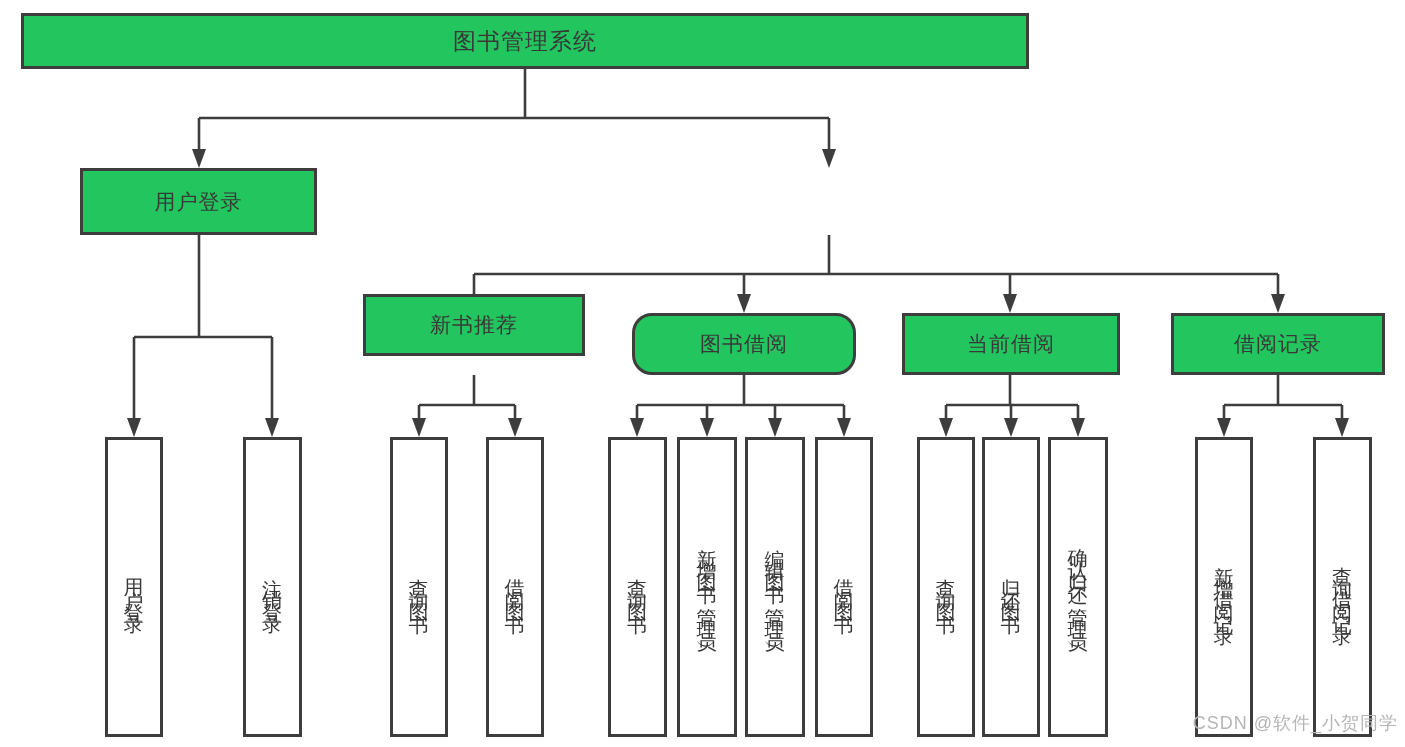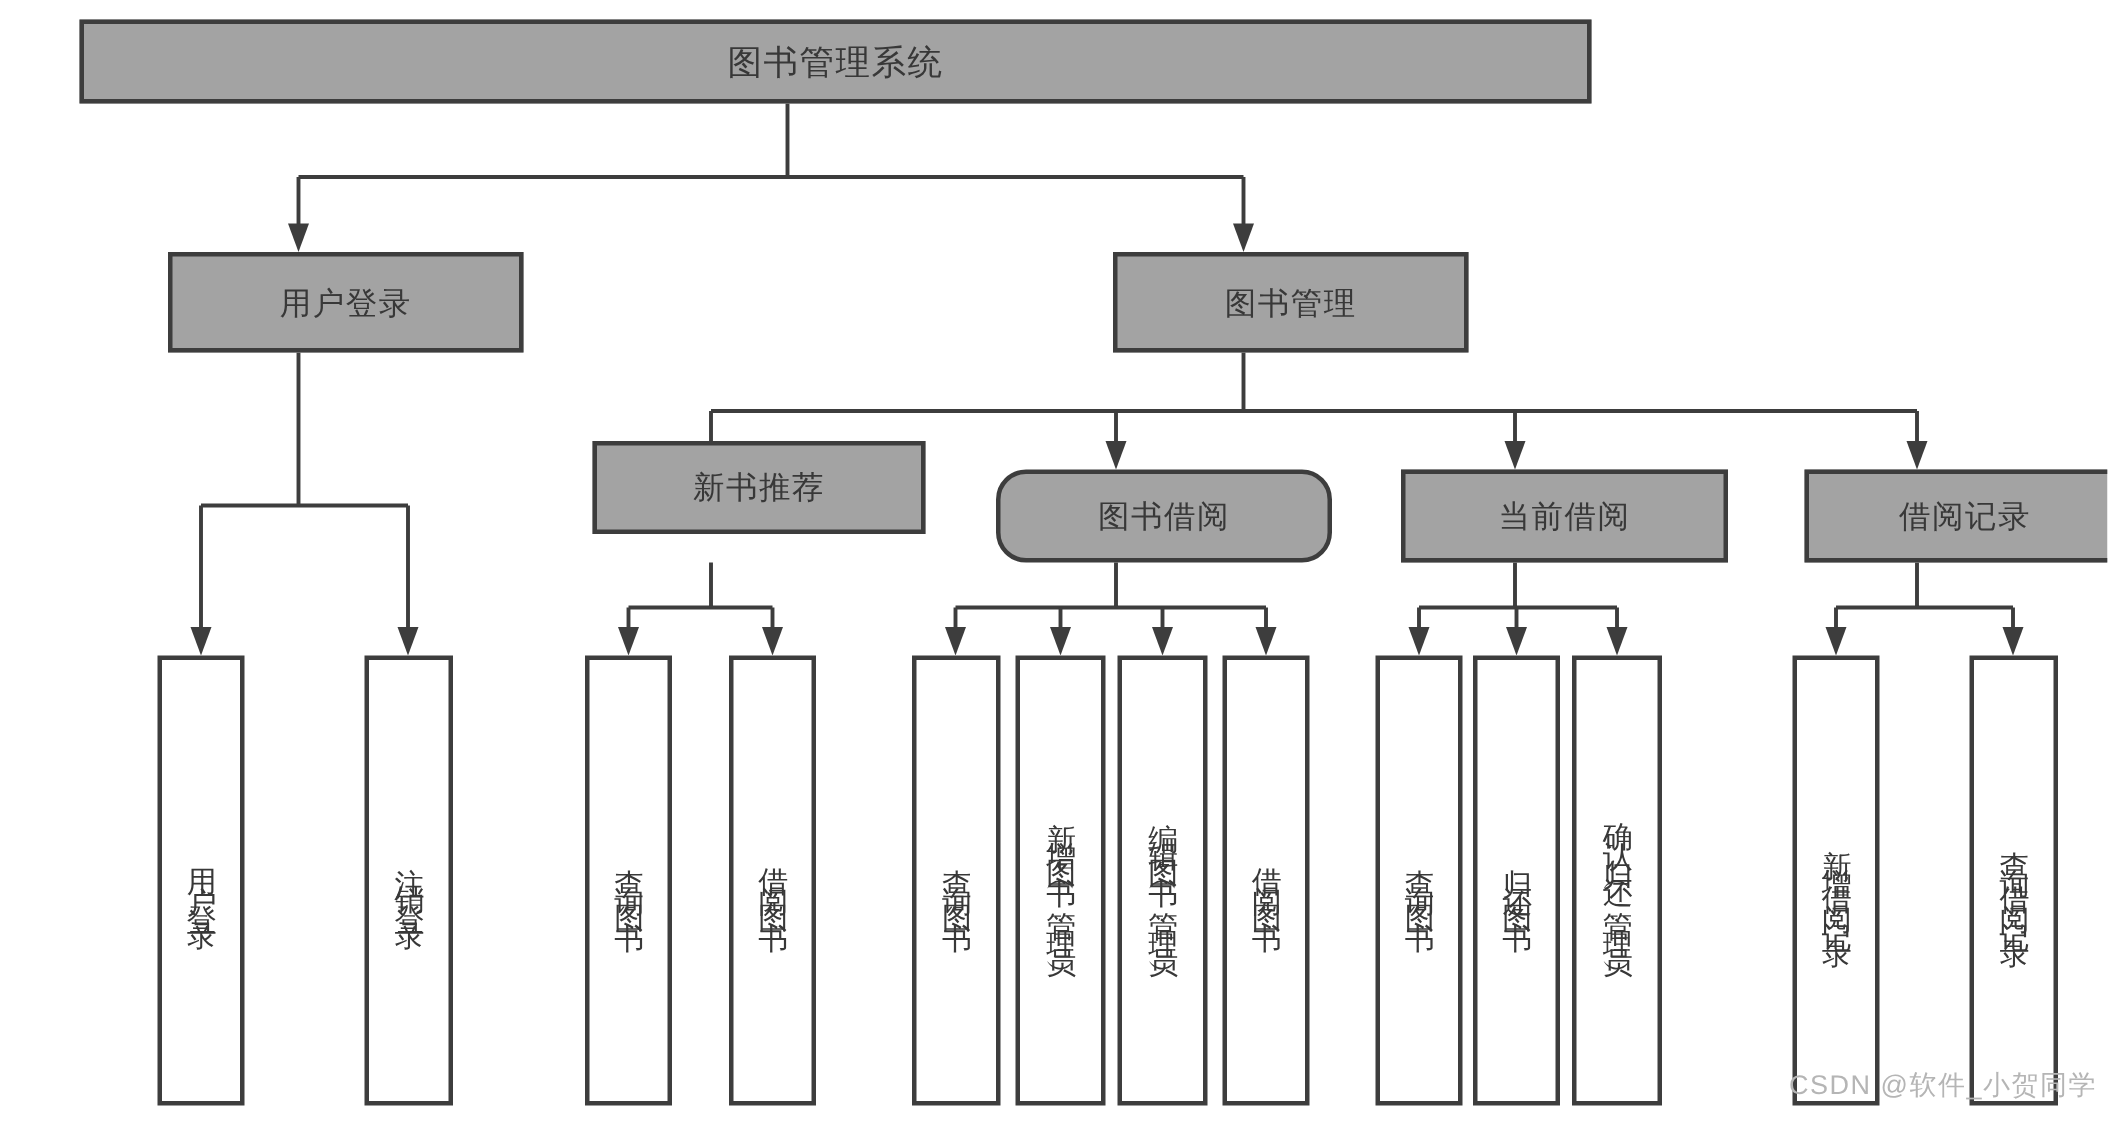--- a/index.html
+++ b/index.html
@@ -8,24 +8,23 @@
     width:1405px;height:747px;
     background:#fff;
     font-family:"Liberation Sans","DejaVu Sans",sans-serif;
     overflow:hidden;
   }
   #connectors{position:absolute;left:0;top:0;z-index:0;}
   .hbox{
     position:absolute;
     box-sizing:border-box;
     border:3px solid #3d3d3d;
-    background:#a3a3a3;
+    background:#22c55e;
     display:flex;align-items:center;justify-content:center;
     z-index:1;
-    margin-left:32px;
   }
   .hbox .lbl{
     color:#383838;
     letter-spacing:1px;
     font-size:21px;
     white-space:nowrap;
   }
   .hbox.root .lbl{font-size:23px;}
   .leaf{
     position:absolute;
@@ -108,23 +107,20 @@
       <polygon points="1335,418 1349,418 1342,437" fill="#3d3d3d"></polygon>
     </svg>
 
   <div class="hbox root" style="left:21px;top:13px;width:1008px;height:56px;">
     <span class="lbl">图书管理系统</span>
   </div>
 
   <div class="hbox" style="left:80px;top:168px;width:237px;height:67px;">
     <span class="lbl">用户登录</span>
   </div>
-  <div class="hbox" style="left:710px;top:168px;width:237px;height:67px;">
-    <span class="lbl">图书管理</span>
-  </div>
 
   <div class="hbox" style="left:363px;top:294px;width:222px;height:62px;">
     <span class="lbl">新书推荐</span>
   </div>
   <div class="hbox" style="left:632px;top:313px;width:224px;height:62px;border-radius:20px;">
     <span class="lbl">图书借阅</span>
   </div>
   <div class="hbox" style="left:902px;top:313px;width:218px;height:62px;">
     <span class="lbl">当前借阅</span>
   </div>

